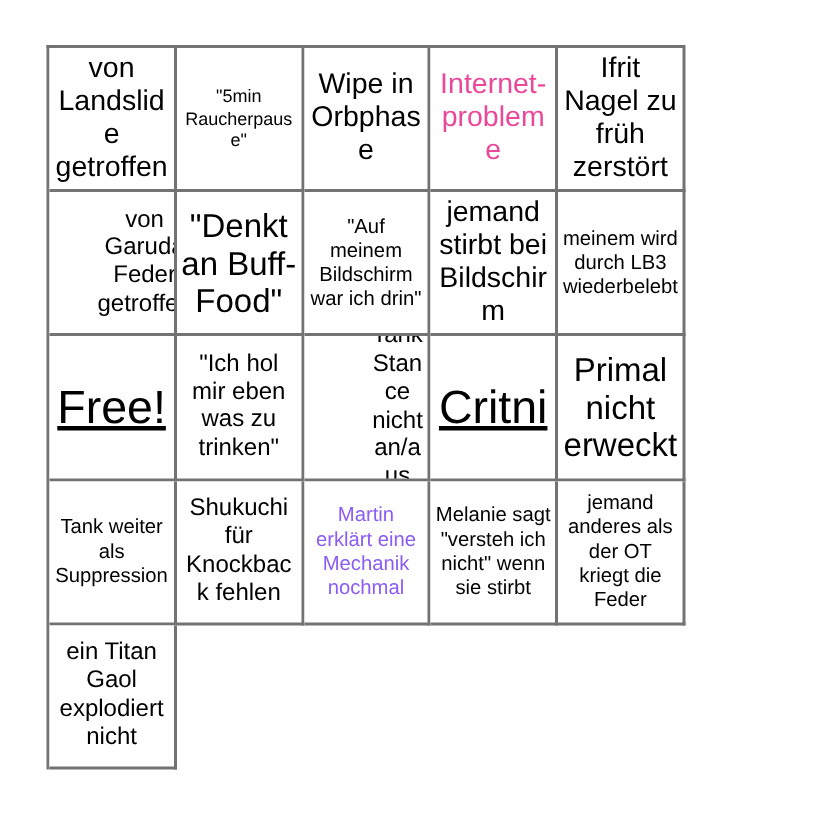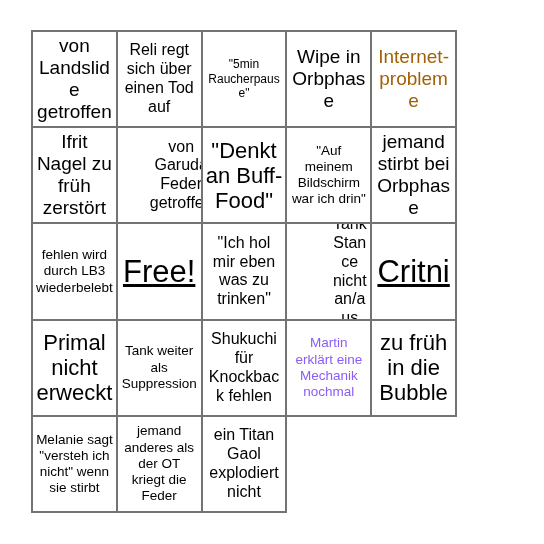--- a/index.html
+++ b/index.html
@@ -61,48 +61,45 @@
   .fs-xxs  { font-size: 12px; line-height: 1.22; }
 </style>
 </head>
 <body>
 
 <div id="bingo-card" style="border-top-color: rgb(115, 115, 115); border-left-color: rgb(115, 115, 115); background: rgb(255, 255, 255); grid-template-columns: repeat(5, 1fr); grid-template-rows: repeat(5, 1fr);">
     <div class="bingo-cell" style="border-right-color: rgb(115, 115, 115); border-bottom-color: rgb(115, 115, 115);">
       <span class="cell-text fs-md" style="color: rgb(0, 0, 0);">von Landslide getroffen</span>
     </div>
     <div class="bingo-cell" style="border-right-color: rgb(115, 115, 115); border-bottom-color: rgb(115, 115, 115);">
-      <span class="cell-text fs-sm" style="color: rgb(0, 0, 0);">Reli regt sich über einen Tod auf</span>
-    </div>
-    <div class="bingo-cell" style="border-right-color: rgb(115, 115, 115); border-bottom-color: rgb(115, 115, 115);">
       <span class="cell-text fs-xxs" style="color: rgb(0, 0, 0);">"5min Raucherpause"</span>
     </div>
     <div class="bingo-cell" style="border-right-color: rgb(115, 115, 115); border-bottom-color: rgb(115, 115, 115);">
       <span class="cell-text fs-md" style="color: rgb(0, 0, 0);">Wipe in Orbphase</span>
     </div>
     <div class="bingo-cell" style="border-right-color: rgb(115, 115, 115); border-bottom-color: rgb(115, 115, 115);">
-      <span class="cell-text fs-md" style="color: #a16207;">Internet-probleme</span>
+      <span class="cell-text fs-md" style="color: #ec4899;">Internet-probleme</span>
     </div>
     <div class="bingo-cell" style="border-right-color: rgb(115, 115, 115); border-bottom-color: rgb(115, 115, 115);">
       <span class="cell-text fs-md" style="color: rgb(0, 0, 0);">Ifrit Nagel zu früh zerstört</span>
     </div>
     <div class="bingo-cell" style="border-right-color: rgb(115, 115, 115); border-bottom-color: rgb(115, 115, 115);">
       <span class="cell-text fs-sm" style="color: rgb(0, 0, 0); margin-left: 44px;">von Garuda Feder getroffen</span>
     </div>
     <div class="bingo-cell" style="border-right-color: rgb(115, 115, 115); border-bottom-color: rgb(115, 115, 115);">
       <span class="cell-text fs-lg" style="color: rgb(0, 0, 0);">"Denkt an Buff-Food"</span>
     </div>
     <div class="bingo-cell" style="border-right-color: rgb(115, 115, 115); border-bottom-color: rgb(115, 115, 115);">
       <span class="cell-text fs-xs" style="color: rgb(0, 0, 0);">"Auf meinem Bildschirm war ich drin"</span>
     </div>
     <div class="bingo-cell" style="border-right-color: rgb(115, 115, 115); border-bottom-color: rgb(115, 115, 115);">
-      <span class="cell-text fs-md" style="color: rgb(0, 0, 0);">jemand stirbt bei Orbphase</span>
+      <span class="cell-text fs-md" style="color: rgb(0, 0, 0);">jemand stirbt bei Bildschirm</span>
     </div>
     <div class="bingo-cell" style="border-right-color: rgb(115, 115, 115); border-bottom-color: rgb(115, 115, 115);">
-      <span class="cell-text fs-xs" style="color: rgb(0, 0, 0);">fehlen wird durch LB3 wiederbelebt</span>
+      <span class="cell-text fs-xs" style="color: rgb(0, 0, 0);">meinem wird durch LB3 wiederbelebt</span>
     </div>
     <div class="bingo-cell" style="border-right-color: rgb(115, 115, 115); border-bottom-color: rgb(115, 115, 115);">
       <span class="cell-text fs-xl" style="color: rgb(0, 0, 0);">Free!</span>
     </div>
     <div class="bingo-cell" style="border-right-color: rgb(115, 115, 115); border-bottom-color: rgb(115, 115, 115);">
       <span class="cell-text fs-sm" style="color: rgb(0, 0, 0);">"Ich hol mir eben was zu trinken"</span>
     </div>
     <div class="bingo-cell" style="border-right-color: rgb(115, 115, 115); border-bottom-color: rgb(115, 115, 115); padding-left: 45px;">
       <span class="cell-text fs-sm" style="color: rgb(0, 0, 0);">Tank Stance nicht an/aus</span>
     </div>
@@ -115,23 +112,20 @@
     <div class="bingo-cell" style="border-right-color: rgb(115, 115, 115); border-bottom-color: rgb(115, 115, 115);">
       <span class="cell-text fs-xs" style="color: rgb(0, 0, 0);">Tank weiter als Suppression</span>
     </div>
     <div class="bingo-cell" style="border-right-color: rgb(115, 115, 115); border-bottom-color: rgb(115, 115, 115);">
       <span class="cell-text fs-sm" style="color: rgb(0, 0, 0);">Shukuchi für Knockback fehlen</span>
     </div>
     <div class="bingo-cell" style="border-right-color: rgb(115, 115, 115); border-bottom-color: rgb(115, 115, 115);">
       <span class="cell-text fs-xs" style="color: #8b5cf6;">Martin erklärt eine Mechanik nochmal</span>
     </div>
     <div class="bingo-cell" style="border-right-color: rgb(115, 115, 115); border-bottom-color: rgb(115, 115, 115);">
-      <span class="cell-text fs-lg" style="color: rgb(0, 0, 0);">zu früh in die Bubble</span>
-    </div>
-    <div class="bingo-cell" style="border-right-color: rgb(115, 115, 115); border-bottom-color: rgb(115, 115, 115);">
       <span class="cell-text fs-xs" style="color: rgb(0, 0, 0);">Melanie sagt "versteh ich nicht" wenn sie stirbt</span>
     </div>
     <div class="bingo-cell" style="border-right-color: rgb(115, 115, 115); border-bottom-color: rgb(115, 115, 115);">
       <span class="cell-text fs-xs" style="color: rgb(0, 0, 0);">jemand anderes als der OT kriegt die Feder</span>
     </div>
     <div class="bingo-cell" style="border-right-color: rgb(115, 115, 115); border-bottom-color: rgb(115, 115, 115);">
       <span class="cell-text fs-sm" style="color: rgb(0, 0, 0);">ein Titan Gaol explodiert nicht</span>
     </div>
   </div>
 

